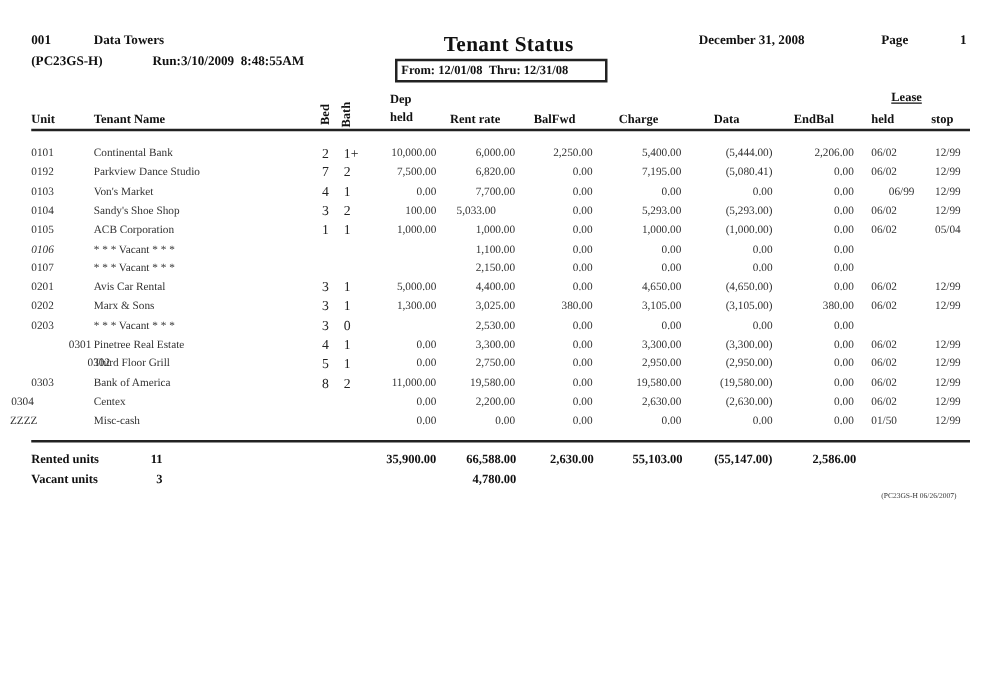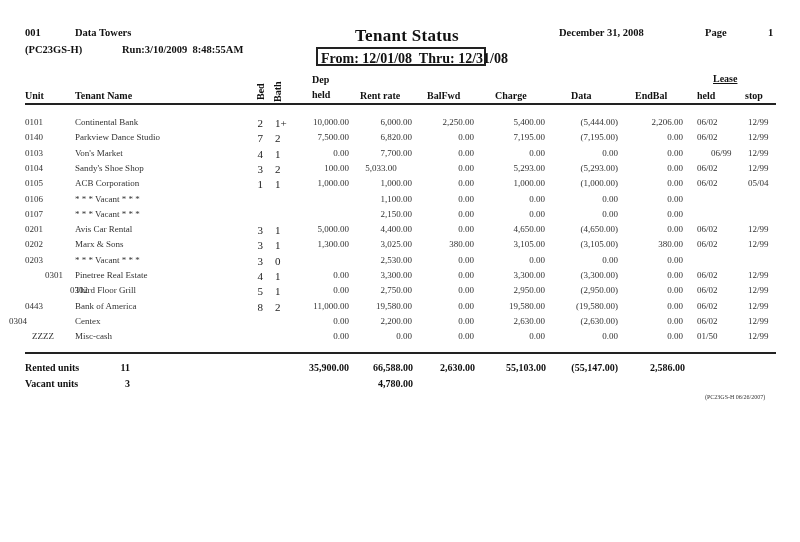--- a/index.html
+++ b/index.html
@@ -1,21 +1,21 @@
 <!DOCTYPE html>
 <html><head>
 <meta charset="utf-8">
 <style>
   * { box-sizing: border-box; margin: 0; padding: 0; }
   html, body { width: 800px; height: 542px; background: #ffffff; overflow: hidden; }
   body { font-family: "Liberation Serif", "DejaVu Serif", serif; color: #111; position: relative; }
   .abs { position: absolute; white-space: nowrap; }
   .hdr { font-size: 10.5px; font-weight: bold; }
   .title { font-size: 17px; font-weight: bold; letter-spacing: 0.3px; }
-  .range-box { border: 2px solid #222; height: 19px; width: 170px; font-size: 14px; font-weight: bold; padding: 2px 0 0 3px; }
+  .range-box { border: 2px solid #222; height: 19px; width: 170px; font-size: 10px; font-weight: bold; padding: 2px 0 0 3px; }
   .colh { font-size: 10px; font-weight: bold; }
   .rot { transform: rotate(-90deg); transform-origin: left top; font-size: 10px; font-weight: bold; }
   .rule { position: absolute; left: 25px; width: 751px; height: 2px; background: #222; }
   .row { position: absolute; left: 0; width: 800px; height: 15px; font-size: 9px; color: #333; }
   .row span { position: absolute; white-space: nowrap; top: 0; }
   .r { text-align: right; }
   .num { font-size: 11px; color: #222; }
   .tot { position: absolute; left: 0; width: 800px; height: 15px; font-size: 10px; font-weight: bold; }
   .tot span { position: absolute; white-space: nowrap; top: 0; }
   .footer-code { font-size: 6px; color: #333; }
@@ -60,29 +60,29 @@
       <span class="r" style="left: 290px; width: 59px;">10,000.00</span>
       <span class="r" style="left: 350px; width: 62px;">6,000.00</span>
       <span class="r" style="left: 420px; width: 54px;">2,250.00</span>
       <span class="r" style="left: 490px; width: 55px;">5,400.00</span>
       <span class="r" style="left: 556px; width: 62px;">(5,444.00)</span>
       <span class="r" style="left: 630px; width: 53px;">2,206.00</span>
       <span style="left: 697px;">06/02</span>
       <span style="left: 748px;">12/99</span>
     </div>
     <div class="row" style="top: 132.3px;">
-      <span style="left: 25px;">0140</span>
+      <span style="left: 25px;">0192</span>
       <span style="left: 75px;">Parkview Dance Studio</span>
       <span class="r num" style="left: 253px; width: 10px;">7</span>
       <span class="num" style="left: 275px;">2</span>
       <span class="r" style="left: 290px; width: 59px;">7,500.00</span>
       <span class="r" style="left: 350px; width: 62px;">6,820.00</span>
       <span class="r" style="left: 420px; width: 54px;">0.00</span>
       <span class="r" style="left: 490px; width: 55px;">7,195.00</span>
-      <span class="r" style="left: 556px; width: 62px;">(7,195.00)</span>
+      <span class="r" style="left: 556px; width: 62px;">(5,080.41)</span>
       <span class="r" style="left: 630px; width: 53px;">0.00</span>
       <span style="left: 697px;">06/02</span>
       <span style="left: 748px;">12/99</span>
     </div>
     <div class="row" style="top: 147.6px;">
       <span style="left: 25px;">0103</span>
       <span style="left: 75px;">Von's Market</span>
       <span class="r num" style="left: 253px; width: 10px;">4</span>
       <span class="num" style="left: 275px;">1</span>
       <span class="r" style="left: 290px; width: 59px;">0.00</span>
@@ -116,21 +116,21 @@
       <span class="r" style="left: 290px; width: 59px;">1,000.00</span>
       <span class="r" style="left: 350px; width: 62px;">1,000.00</span>
       <span class="r" style="left: 420px; width: 54px;">0.00</span>
       <span class="r" style="left: 490px; width: 55px;">1,000.00</span>
       <span class="r" style="left: 556px; width: 62px;">(1,000.00)</span>
       <span class="r" style="left: 630px; width: 53px;">0.00</span>
       <span style="left: 697px;">06/02</span>
       <span style="left: 748px;">05/04</span>
     </div>
     <div class="row" style="top: 193.5px;">
-      <span style="left: 25px;">0106</span>
+      <span style="left: 25px; font-style: italic;">0106</span>
       <span style="left: 75px;">* * * Vacant * * *</span>
       <span class="r num" style="left: 253px; width: 10px;"></span>
       <span class="num" style="left: 275px;"></span>
       <span class="r" style="left: 290px; width: 59px;"></span>
       <span class="r" style="left: 350px; width: 62px;">1,100.00</span>
       <span class="r" style="left: 420px; width: 54px;">0.00</span>
       <span class="r" style="left: 490px; width: 55px;">0.00</span>
       <span class="r" style="left: 556px; width: 62px;">0.00</span>
       <span class="r" style="left: 630px; width: 53px;">0.00</span>
       <span style="left: 697px;"></span>
@@ -186,21 +186,21 @@
       <span class="r" style="left: 290px; width: 59px;"></span>
       <span class="r" style="left: 350px; width: 62px;">2,530.00</span>
       <span class="r" style="left: 420px; width: 54px;">0.00</span>
       <span class="r" style="left: 490px; width: 55px;">0.00</span>
       <span class="r" style="left: 556px; width: 62px;">0.00</span>
       <span class="r" style="left: 630px; width: 53px;">0.00</span>
       <span style="left: 697px;"></span>
       <span style="left: 748px;"></span>
     </div>
     <div class="row" style="top: 270px;">
-      <span style="left: 25px; padding-left: 20px;">0301</span>
+      <span style="left: 35px; padding-left: 20px;">0301</span>
       <span style="left: 75px;">Pinetree Real Estate</span>
       <span class="r num" style="left: 253px; width: 10px;">4</span>
       <span class="num" style="left: 275px;">1</span>
       <span class="r" style="left: 290px; width: 59px;">0.00</span>
       <span class="r" style="left: 350px; width: 62px;">3,300.00</span>
       <span class="r" style="left: 420px; width: 54px;">0.00</span>
       <span class="r" style="left: 490px; width: 55px;">3,300.00</span>
       <span class="r" style="left: 556px; width: 62px;">(3,300.00)</span>
       <span class="r" style="left: 630px; width: 53px;">0.00</span>
       <span style="left: 697px;">06/02</span>
@@ -214,21 +214,21 @@
       <span class="r" style="left: 290px; width: 59px;">0.00</span>
       <span class="r" style="left: 350px; width: 62px;">2,750.00</span>
       <span class="r" style="left: 420px; width: 54px;">0.00</span>
       <span class="r" style="left: 490px; width: 55px;">2,950.00</span>
       <span class="r" style="left: 556px; width: 62px;">(2,950.00)</span>
       <span class="r" style="left: 630px; width: 53px;">0.00</span>
       <span style="left: 697px;">06/02</span>
       <span style="left: 748px;">12/99</span>
     </div>
     <div class="row" style="top: 300.6px;">
-      <span style="left: 25px;">0443</span>
+      <span style="left: 25px;">0303</span>
       <span style="left: 75px;">Bank of America</span>
       <span class="r num" style="left: 253px; width: 10px;">8</span>
       <span class="num" style="left: 275px;">2</span>
       <span class="r" style="left: 290px; width: 59px;">11,000.00</span>
       <span class="r" style="left: 350px; width: 62px;">19,580.00</span>
       <span class="r" style="left: 420px; width: 54px;">0.00</span>
       <span class="r" style="left: 490px; width: 55px;">19,580.00</span>
       <span class="r" style="left: 556px; width: 62px;">(19,580.00)</span>
       <span class="r" style="left: 630px; width: 53px;">0.00</span>
       <span style="left: 697px;">06/02</span>
@@ -242,21 +242,21 @@
       <span class="r" style="left: 290px; width: 59px;">0.00</span>
       <span class="r" style="left: 350px; width: 62px;">2,200.00</span>
       <span class="r" style="left: 420px; width: 54px;">0.00</span>
       <span class="r" style="left: 490px; width: 55px;">2,630.00</span>
       <span class="r" style="left: 556px; width: 62px;">(2,630.00)</span>
       <span class="r" style="left: 630px; width: 53px;">0.00</span>
       <span style="left: 697px;">06/02</span>
       <span style="left: 748px;">12/99</span>
     </div>
     <div class="row" style="top: 331.2px;">
-      <span style="left: 32px;">ZZZZ</span>
+      <span style="left: 8px;">ZZZZ</span>
       <span style="left: 75px;">Misc-cash</span>
       <span class="r num" style="left: 253px; width: 10px;"></span>
       <span class="num" style="left: 275px;"></span>
       <span class="r" style="left: 290px; width: 59px;">0.00</span>
       <span class="r" style="left: 350px; width: 62px;">0.00</span>
       <span class="r" style="left: 420px; width: 54px;">0.00</span>
       <span class="r" style="left: 490px; width: 55px;">0.00</span>
       <span class="r" style="left: 556px; width: 62px;">0.00</span>
       <span class="r" style="left: 630px; width: 53px;">0.00</span>
       <span style="left: 697px;">01/50</span>

